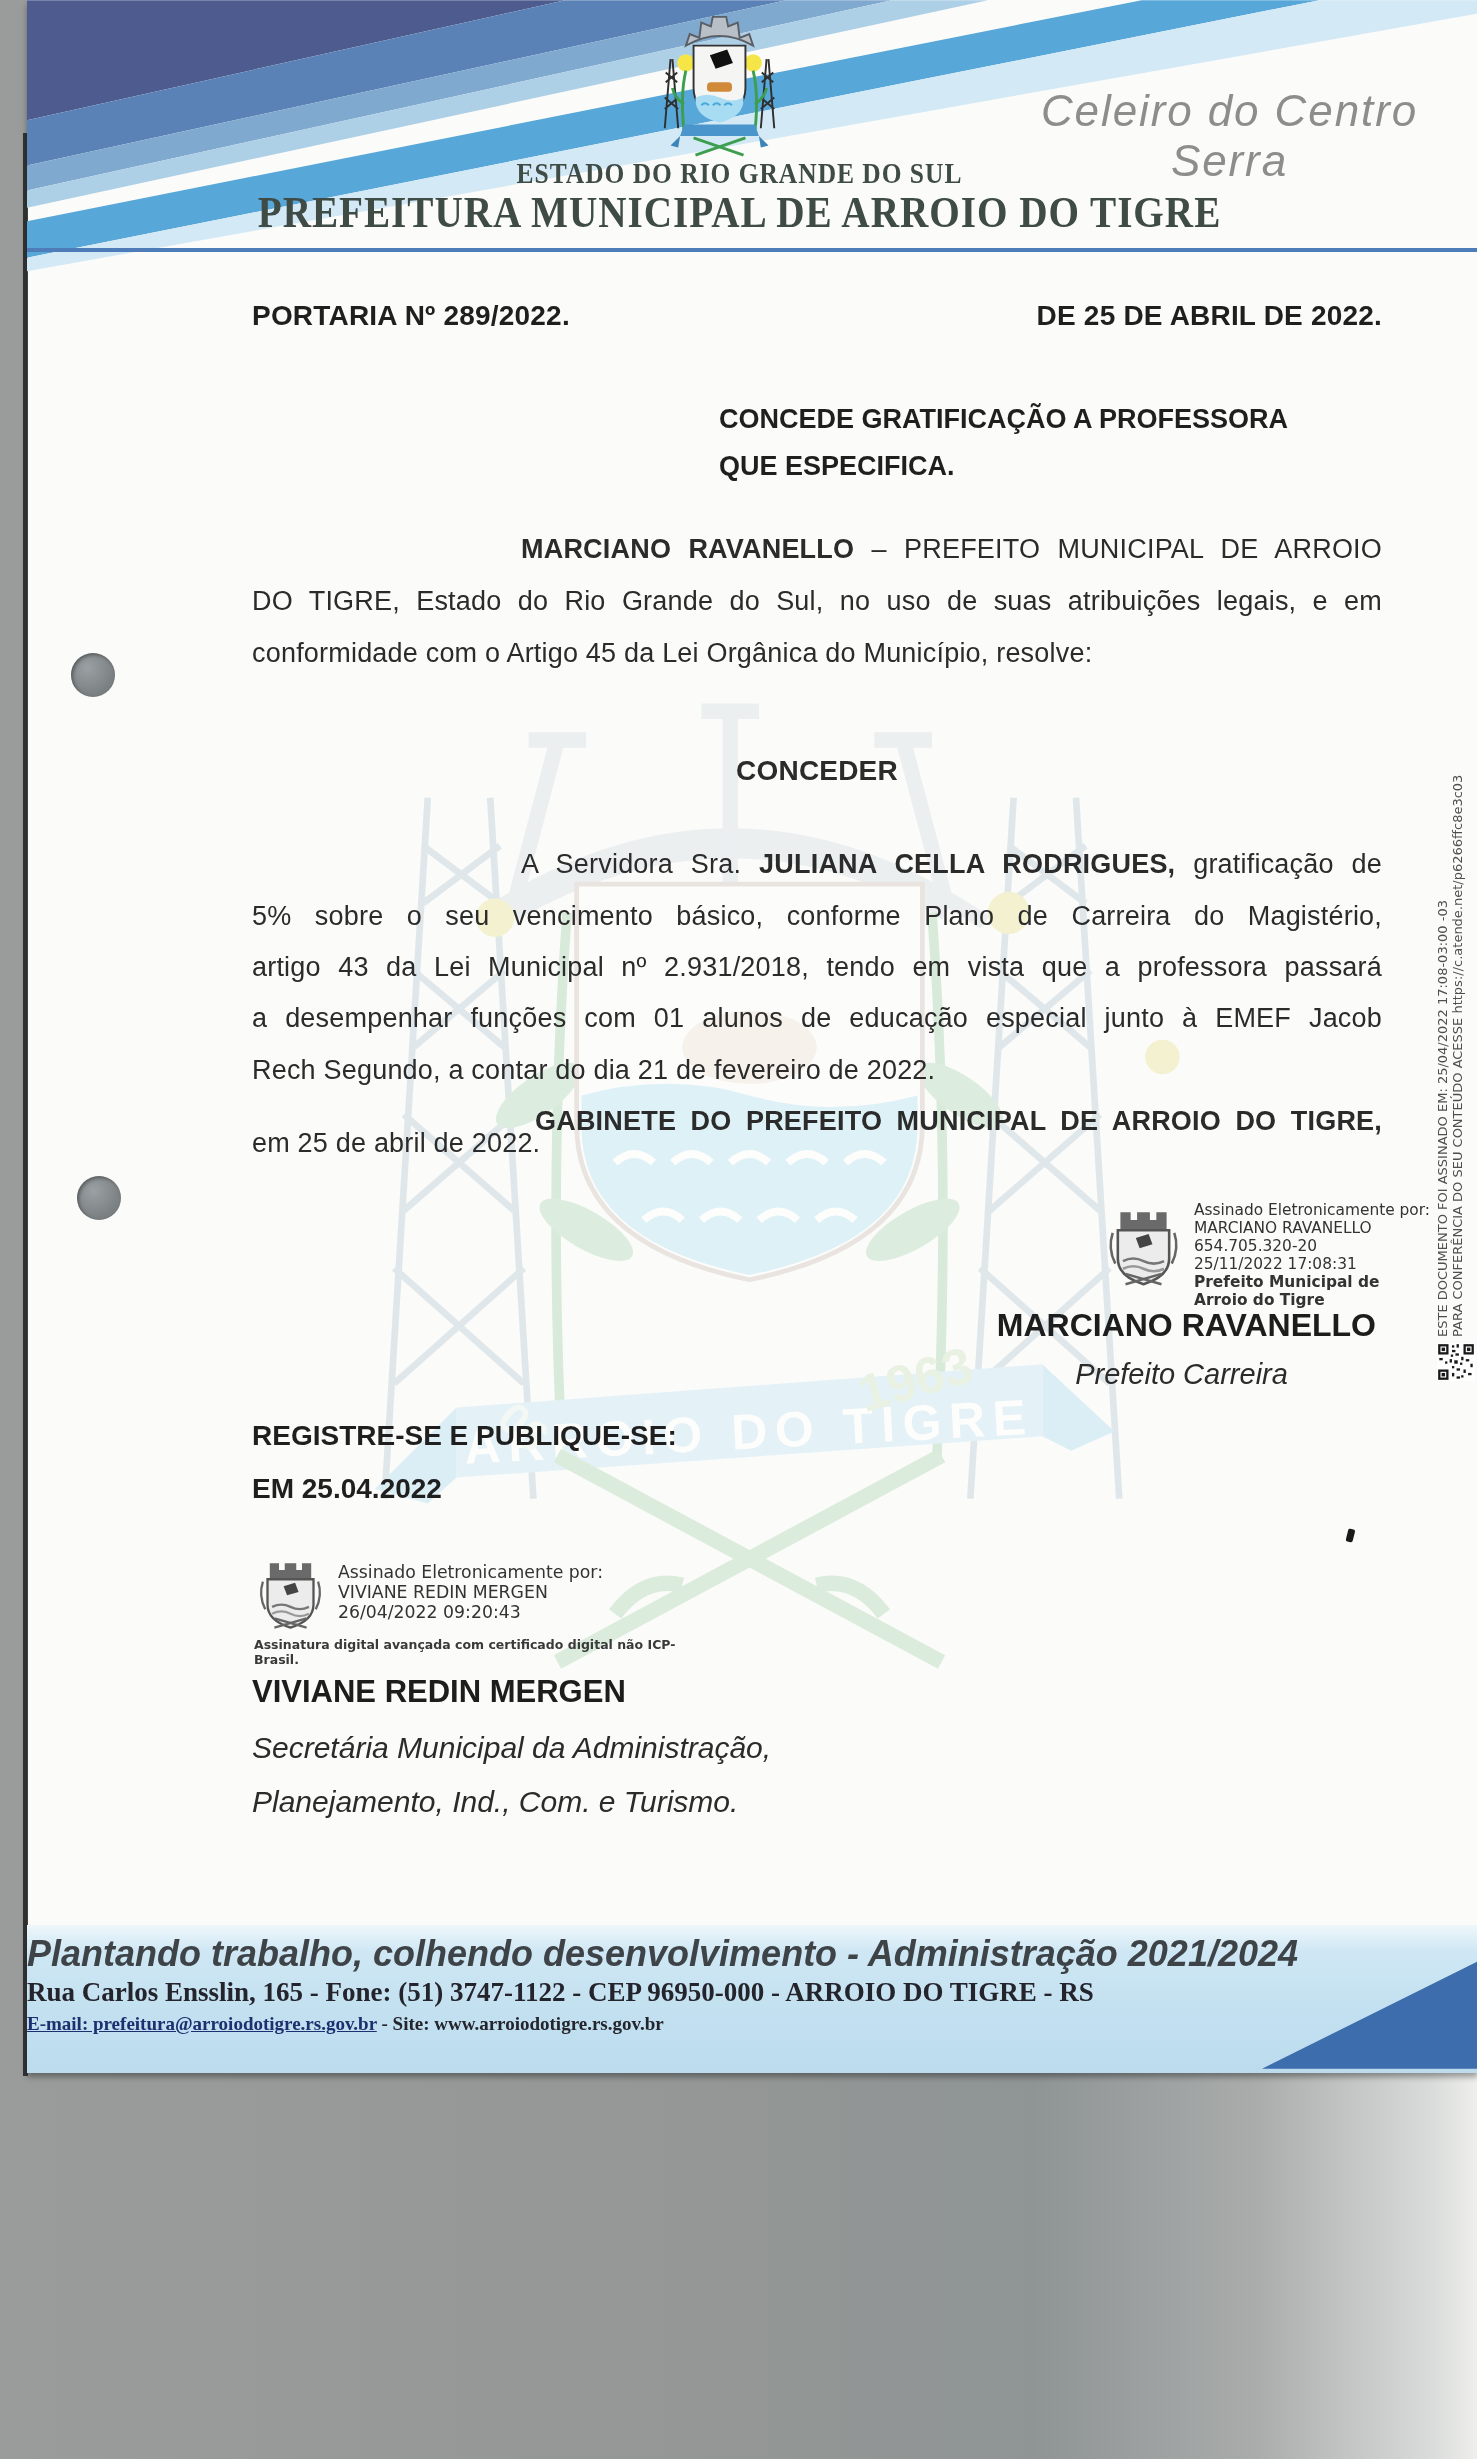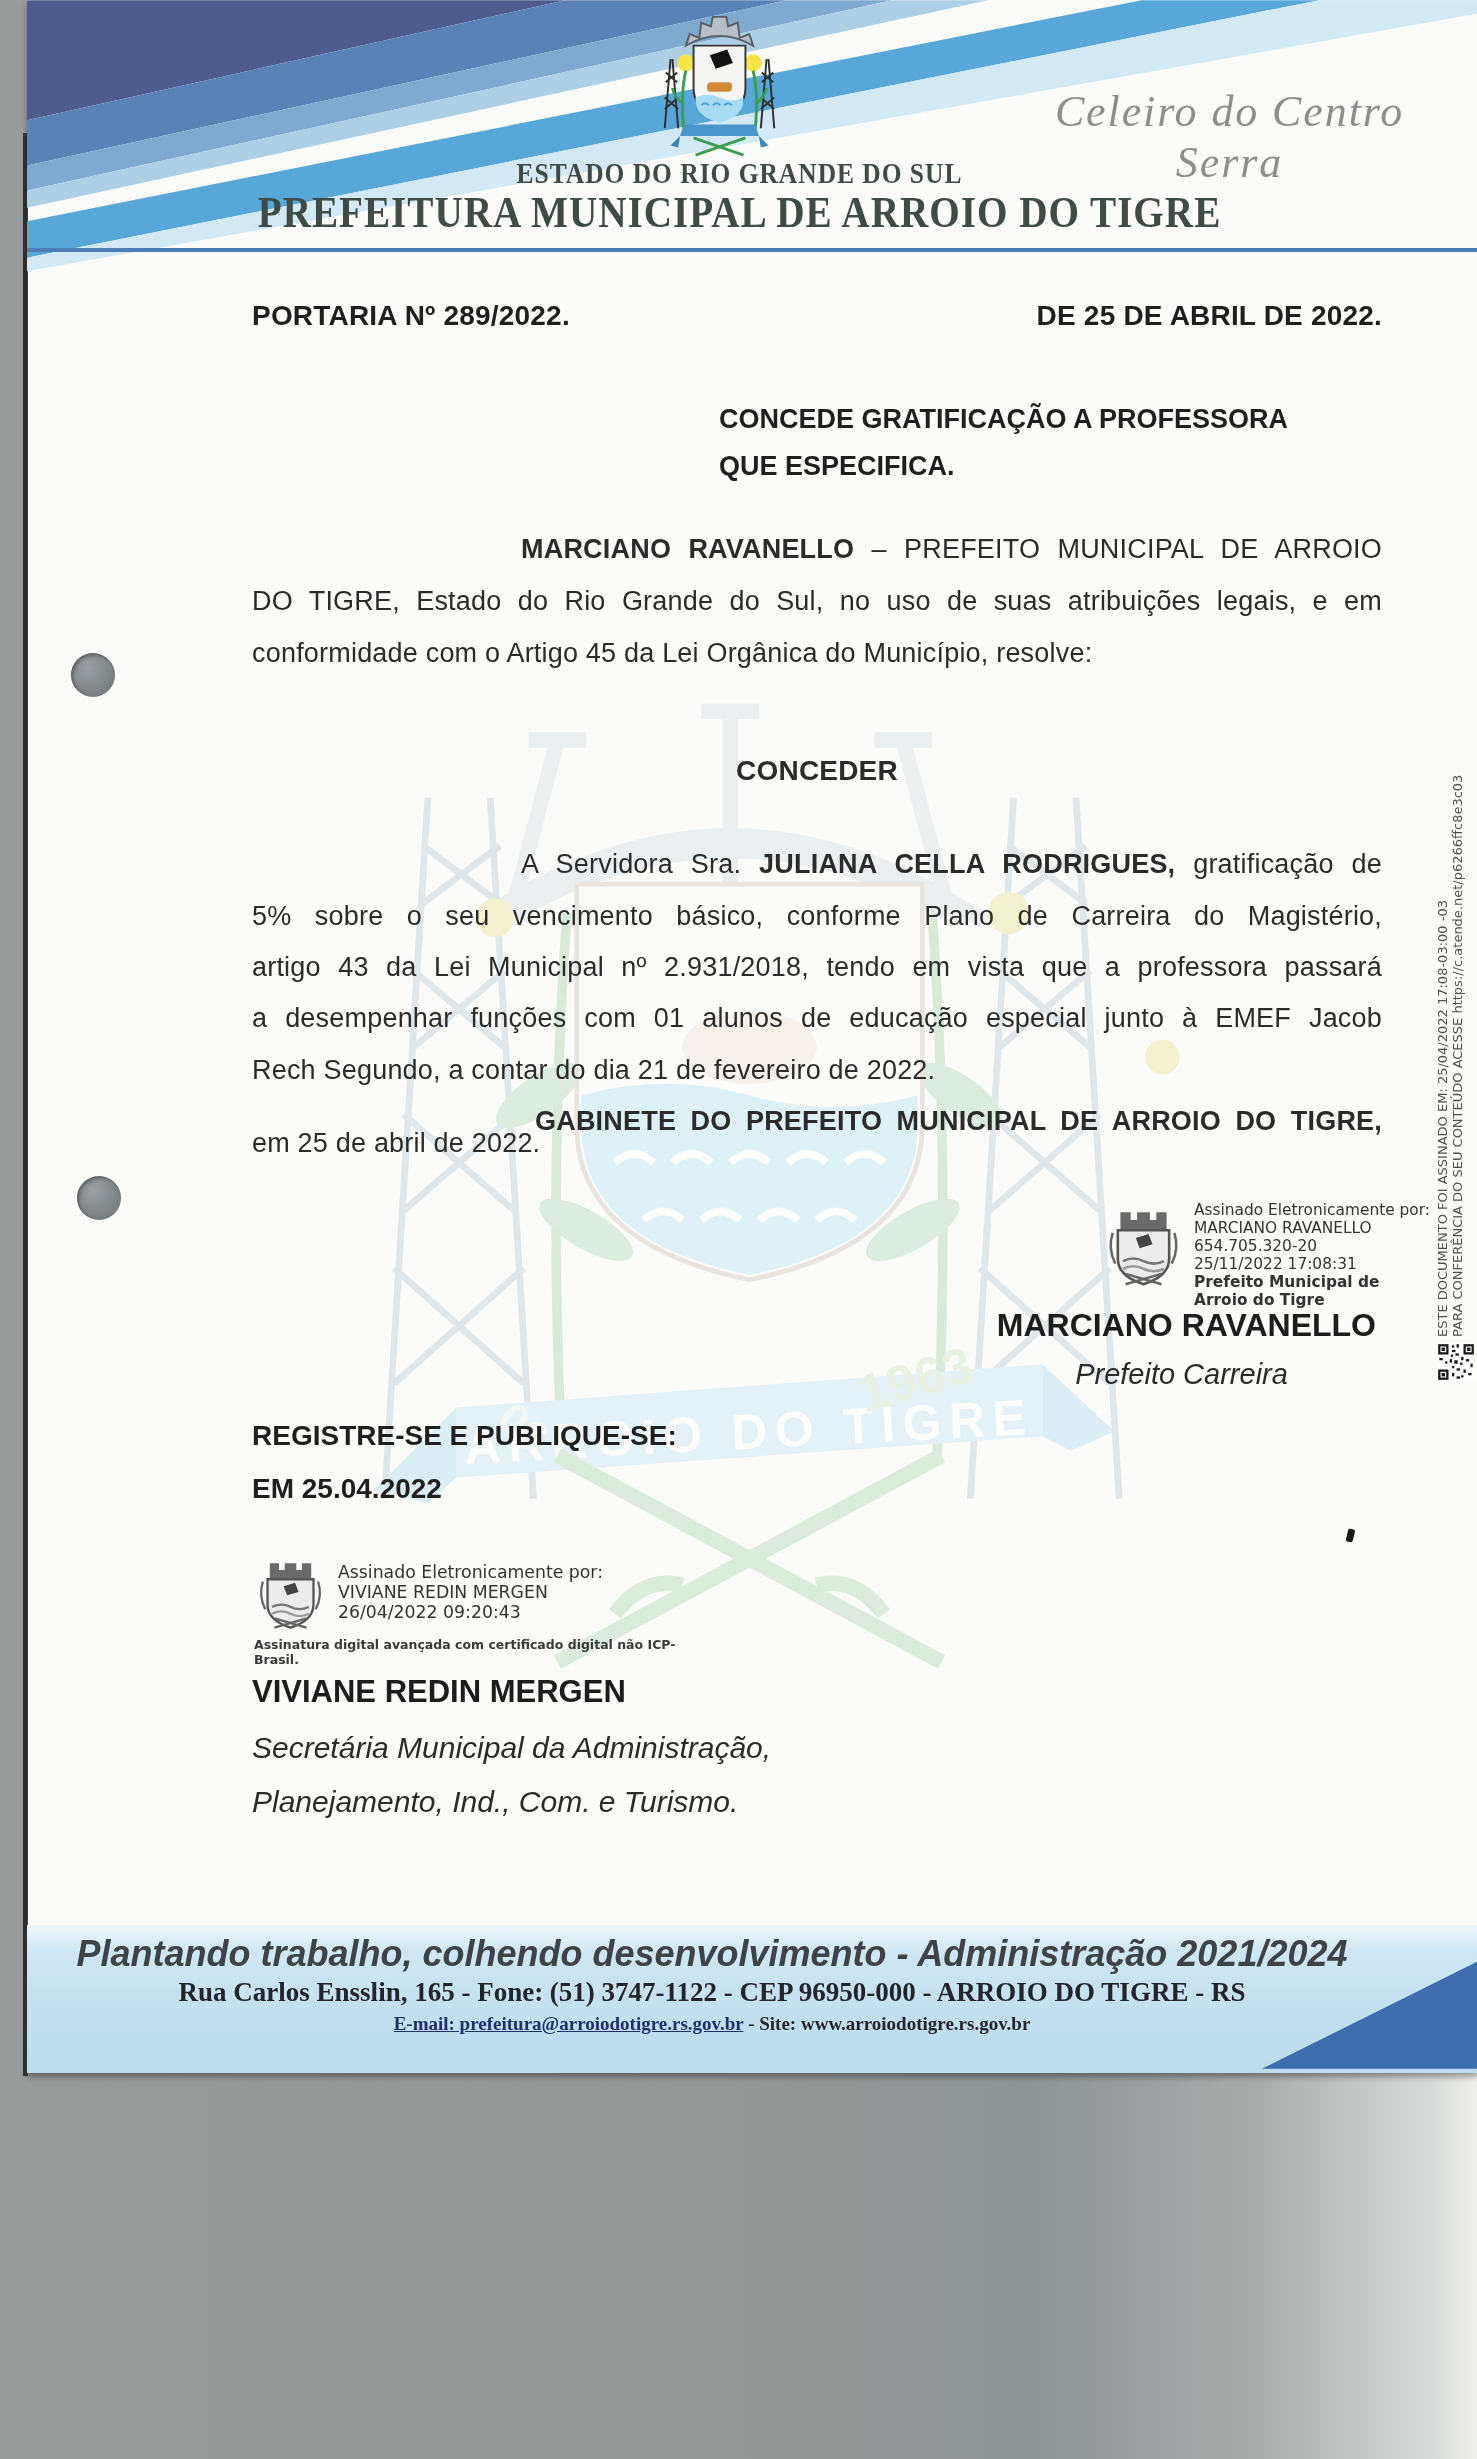--- a/index.html
+++ b/index.html
@@ -10,42 +10,42 @@
   }
   .abs{position:absolute;}
   .paper{
     left:27px;top:0;width:1451px;height:2073px;
     background:#fbfbf9;
     box-shadow:0 3.8px 5.8px rgba(0,0,0,.35);
   }
   .left-edge{left:23px;top:133px;width:4.8px;height:1943px;background:#1e1e1e;opacity:.85;}
   .motto{
     left:999px;top:86px;width:461px;text-align:center;
-    font-family:Liberation Serif, serif;font-style:italic;
+    font-family:Liberation Sans, sans-serif;font-style:italic;
     font-size:44px;color:#8d8d8d;letter-spacing:1.9px;
   }
   .hdr-title{left:115px;width:1249px;text-align:center;color:#3f4b45;}
   .hdr-state{top:159px;font-size:26px;font-weight:bold;letter-spacing:1px;font-family:"Liberation Serif",serif;transform:scale(0.98,1.12);}
   .hdr-muni{top:188px;font-size:40px;font-weight:bold;letter-spacing:1px;font-family:"Liberation Serif",serif;transform:scale(0.98,1.12);}
   .blue-rule{left:27px;top:248px;width:1451px;height:3.8px;background:#4e7cb8;}
   .bl{left:252px;width:1130px;font-size:27px;color:#2b2b2b;letter-spacing:0.2px;}
   .jl{text-align:justify;text-align-last:justify;}
   .b{font-weight:bold;}
   .it{font-style:italic;}
   .row-sb{display:flex;justify-content:space-between;}
   .esig{font-family:"DejaVu Sans",sans-serif;color:#333;}
   .sig1-txt{left:1194px;top:1201px;font-size:15.4px;line-height:18px;}
   .sig2-txt{left:338px;top:1562px;font-size:17.3px;line-height:20px;}
   .sig2-note{left:254px;top:1637px;font-size:12.5px;line-height:15.4px;font-weight:bold;color:#3a3a3a;font-family:"DejaVu Sans",sans-serif;}
   .hole{width:44px;height:44px;border-radius:50%;
     background:radial-gradient(circle at 38% 34%,#9aa0a3,#7c8184 65%,#6c7174);
     box-shadow:inset 1.9px 1.9px 3.8px rgba(0,0,0,.35);}
   .footer-band{left:27px;top:1925px;width:1451px;height:148px;
     background:linear-gradient(180deg,#eef7fb 0%,#cfe7f4 18%,#c2e0f0 60%,#bcdcee 100%);}
-  .fb-line{left:0;width:1370px;text-align:center;}
+  .fb-line{left:0;width:1370px;text-align:left;}
   .fb-slogan{top:7.7px;font-size:36px;font-weight:bold;font-style:italic;color:#3e4347;}
   .fb-addr{top:52px;font-size:27px;font-weight:bold;font-family:"Liberation Serif",serif;color:#24242c;}
   .fb-mail{top:88px;font-size:19px;font-weight:bold;font-family:"Liberation Serif",serif;color:#24242c;}
   .fb-link{color:#1d2f6e;text-decoration:underline;}
   .side-note{
     left:1435px;top:1337px;width:620px;
     transform:rotate(-90deg);transform-origin:0 0;
     font-family:"DejaVu Sans",sans-serif;font-size:13px;line-height:15.4px;color:#4f4f4f;
     white-space:nowrap;
   }

